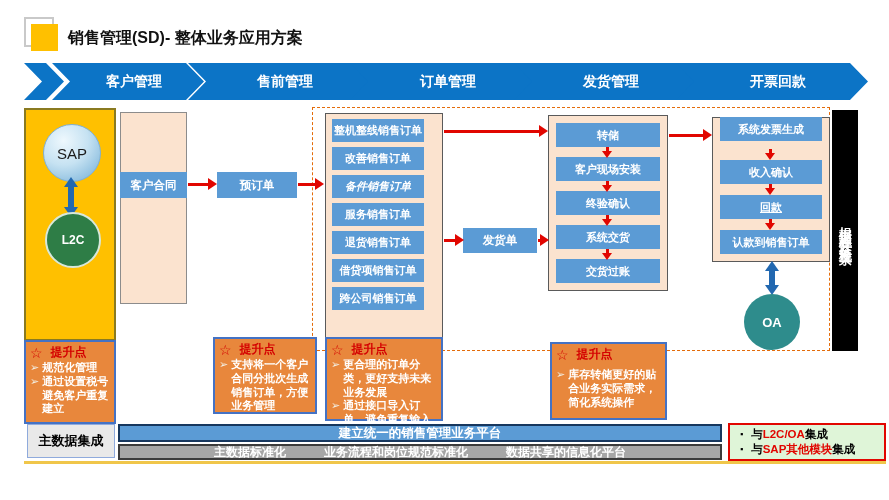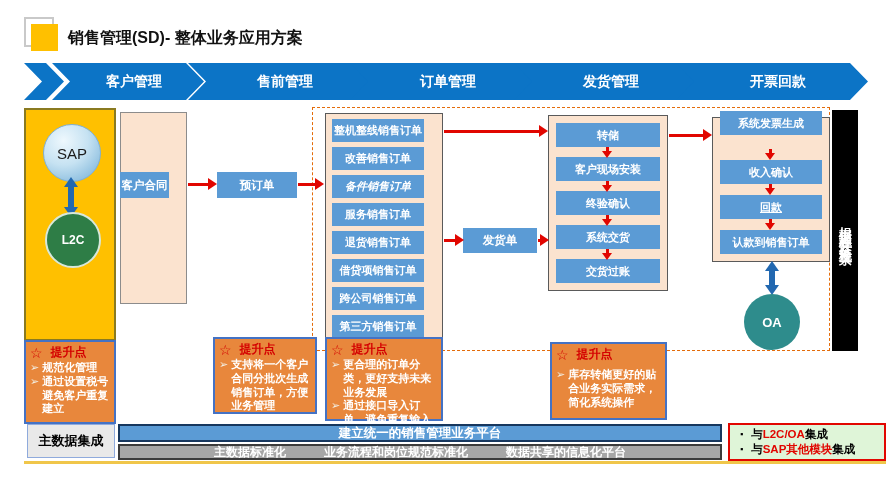--- a/index.html
+++ b/index.html
@@ -24,21 +24,21 @@
 
   .yellow-col{left:24px;top:108px;width:92px;height:233px;background:#FFC000;border:2px solid #8a7a20;box-sizing:border-box;}
   .circle{position:absolute;border-radius:50%;display:flex;align-items:center;justify-content:center;font-weight:bold;}
   .sap{left:43px;top:124px;width:56px;height:56px;font-size:15px;color:#1a1a1a;font-weight:normal;
        background:radial-gradient(circle at 35% 28%,#eef8fd 0%,#c6e2f2 45%,#8fc0e0 80%,#79b0d6 100%);
        border:1px solid #7fb0d6;}
   .l2c{left:45px;top:212px;width:52px;height:52px;background:#2E7D46;color:#fff;font-size:12px;border:2px solid #d8e8da;}
   .oa{left:744px;top:294px;width:56px;height:56px;background:#2E8C8C;color:#fff;font-size:13px;}
 
   .contract-col{left:120px;top:112px;width:67px;height:192px;border:1.5px solid #8c8c8c;box-sizing:border-box;}
-  .contract-band{left:120px;top:172px;width:49px;height:26px;font-size:11.5px;}
+  .contract-band{left:120px;top:172px;width:67px;height:26px;font-size:11.5px;}
   .preorder{left:217px;top:172px;width:80px;height:26px;font-size:11.5px;}
 
   .dash-rect{left:312px;top:107px;width:518px;height:244px;border:1.5px dashed #E46C0A;box-sizing:border-box;}
 
   .panel{border:1.5px solid #5a5a5a;box-sizing:border-box;}
   .orders-panel{left:325px;top:113px;width:118px;height:231px;}
   .order-item{left:332px;width:92px;height:23px;}
   .ship-panel{left:548px;top:115px;width:120px;height:176px;}
   .ship-step{left:556px;width:104px;height:24px;}
   .bill-panel{left:712px;top:117px;width:118px;height:145px;}
@@ -121,37 +121,36 @@
   <div class="bluebox preorder">预订单</div>
 
   <div class="peach panel orders-panel"></div>
   <div class="bluebox order-item" style="top:119px;">整机整线销售订单</div>
   <div class="bluebox order-item" style="top:147px;">改善销售订单</div>
   <div class="bluebox order-item" style="top:175px;font-style:italic;">备件销售订单</div>
   <div class="bluebox order-item" style="top:203px;">服务销售订单</div>
   <div class="bluebox order-item" style="top:231px;">退货销售订单</div>
   <div class="bluebox order-item" style="top:259px;">借贷项销售订单</div>
   <div class="bluebox order-item" style="top:287px;">跨公司销售订单</div>
-  <div class="bluebox order-item" style="top:315px;">第三方销售订单</div>
 
   <div class="bluebox delivery">发货单</div>
 
   <div class="peach panel ship-panel"></div>
   <div class="bluebox ship-step" style="top:123px;">转储</div>
   <div class="bluebox ship-step" style="top:157px;">客户现场安装</div>
   <div class="bluebox ship-step" style="top:191px;">终验确认</div>
   <div class="bluebox ship-step" style="top:225px;">系统交货</div>
   <div class="bluebox ship-step" style="top:259px;">交货过账</div>
   <div class="rv" style="left:606px;top:147px;"></div>
   <div class="rv" style="left:606px;top:181px;"></div>
   <div class="rv" style="left:606px;top:215px;"></div>
   <div class="rv" style="left:606px;top:249px;"></div>
 
   <div class="peach panel bill-panel"></div>
-  <div class="bluebox bill-step" style="top:111px;">系统发票生成</div>
+  <div class="bluebox bill-step" style="top:117px;">系统发票生成</div>
   <div class="bluebox bill-step" style="top:160px;">收入确认</div>
   <div class="bluebox bill-step" style="top:195px;text-decoration:underline;">回款</div>
   <div class="bluebox bill-step" style="top:230px;">认款到销售订单</div>
   <div class="rv" style="left:769px;top:149px;"></div>
   <div class="rv" style="left:769px;top:184px;"></div>
   <div class="rv" style="left:769px;top:219px;"></div>
 
   <div class="bv" style="left:769px;top:270px;height:16px;"></div>
   <div class="circle oa">OA</div>
 

